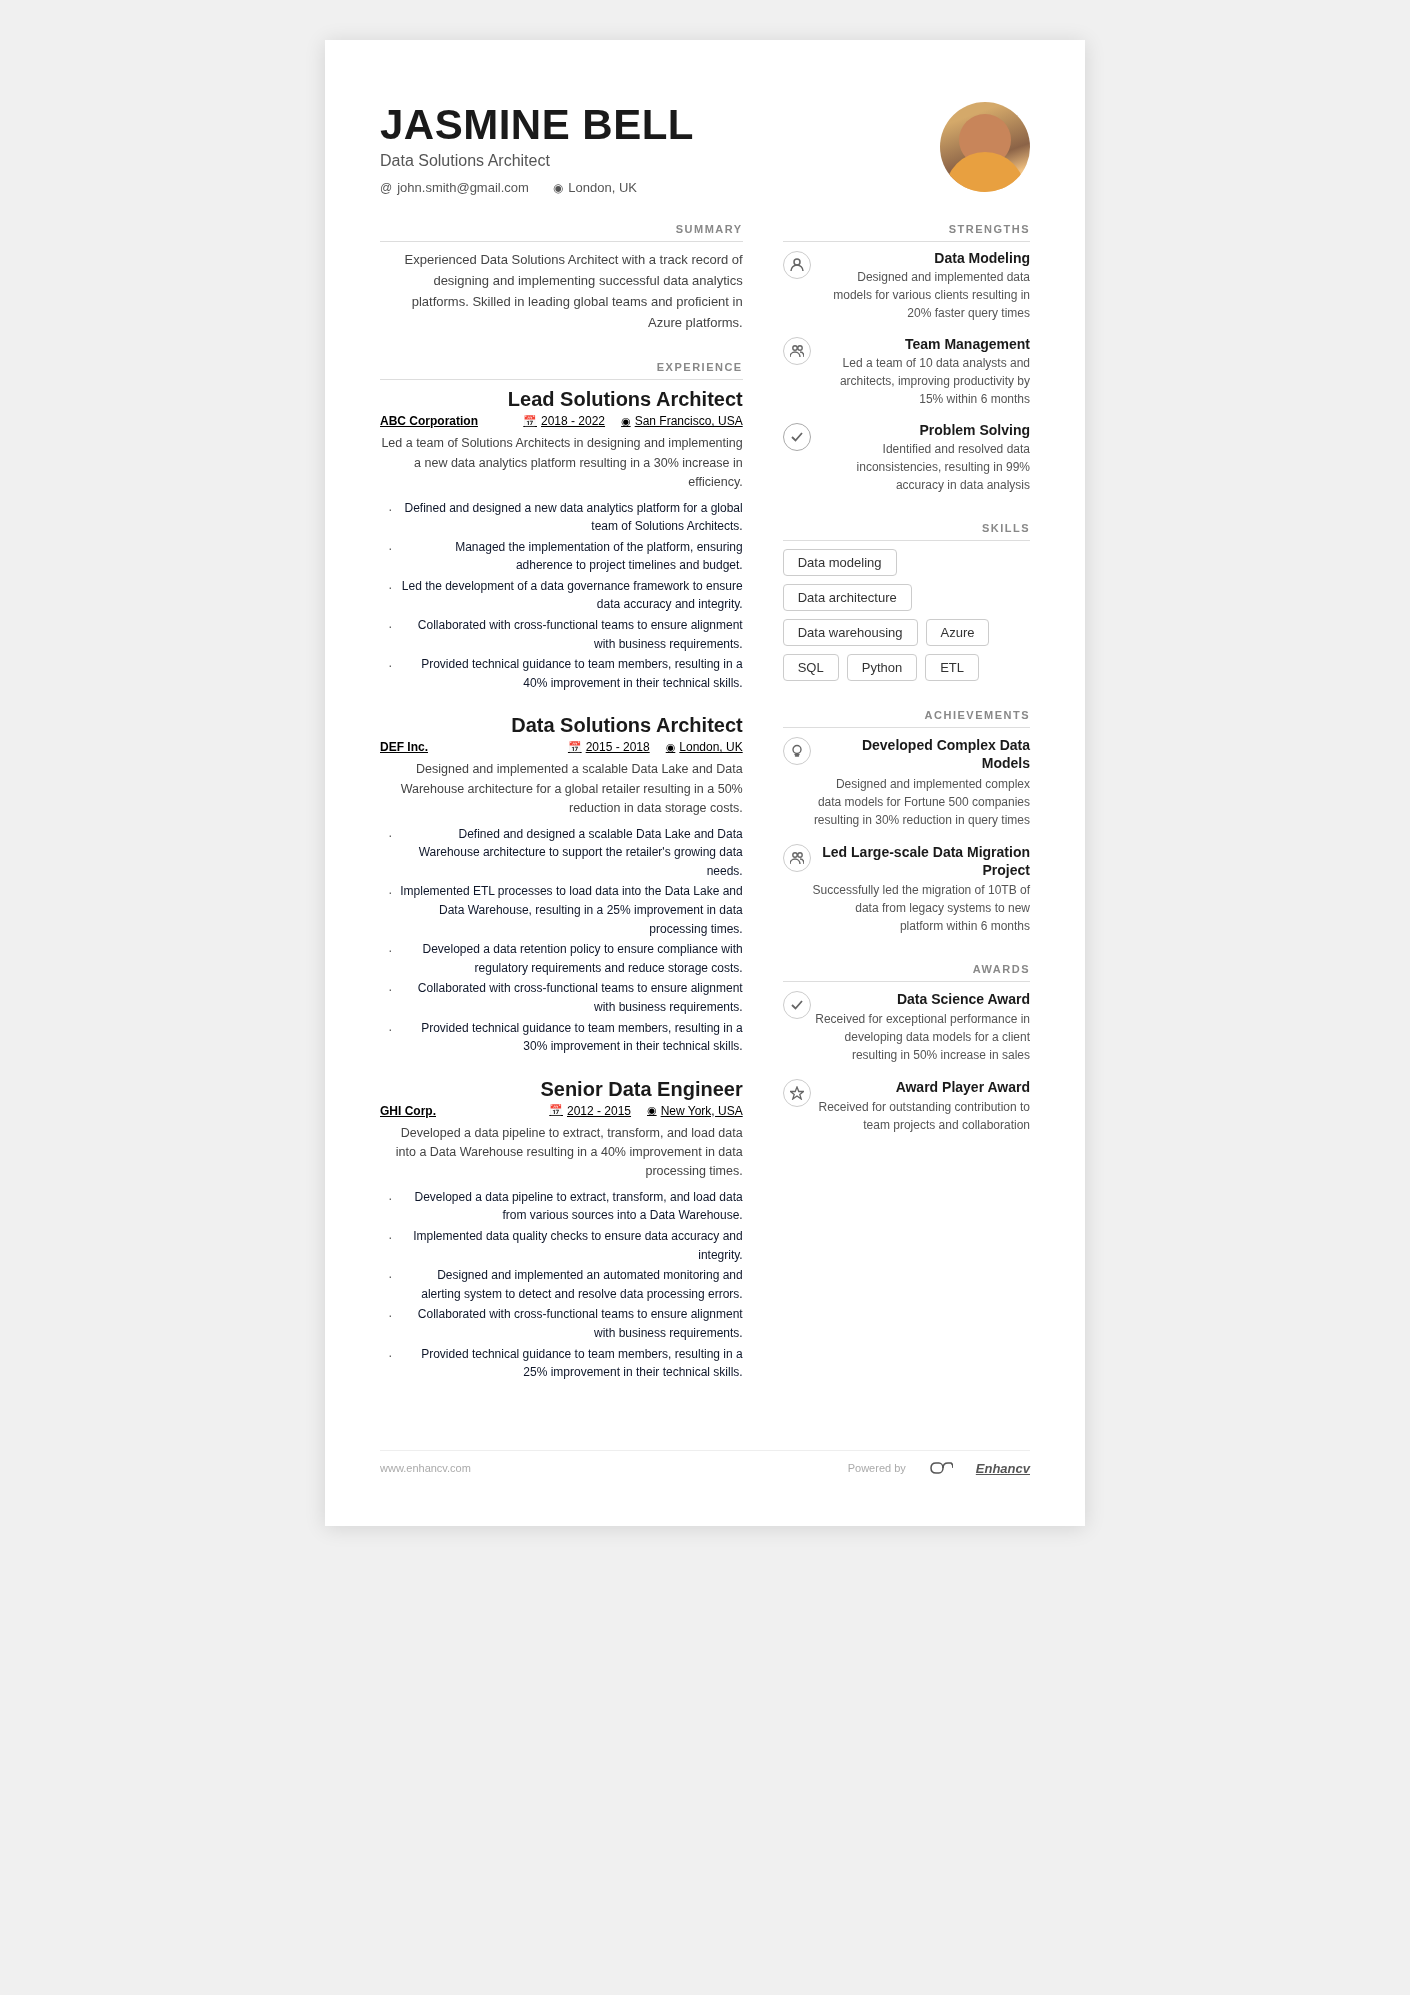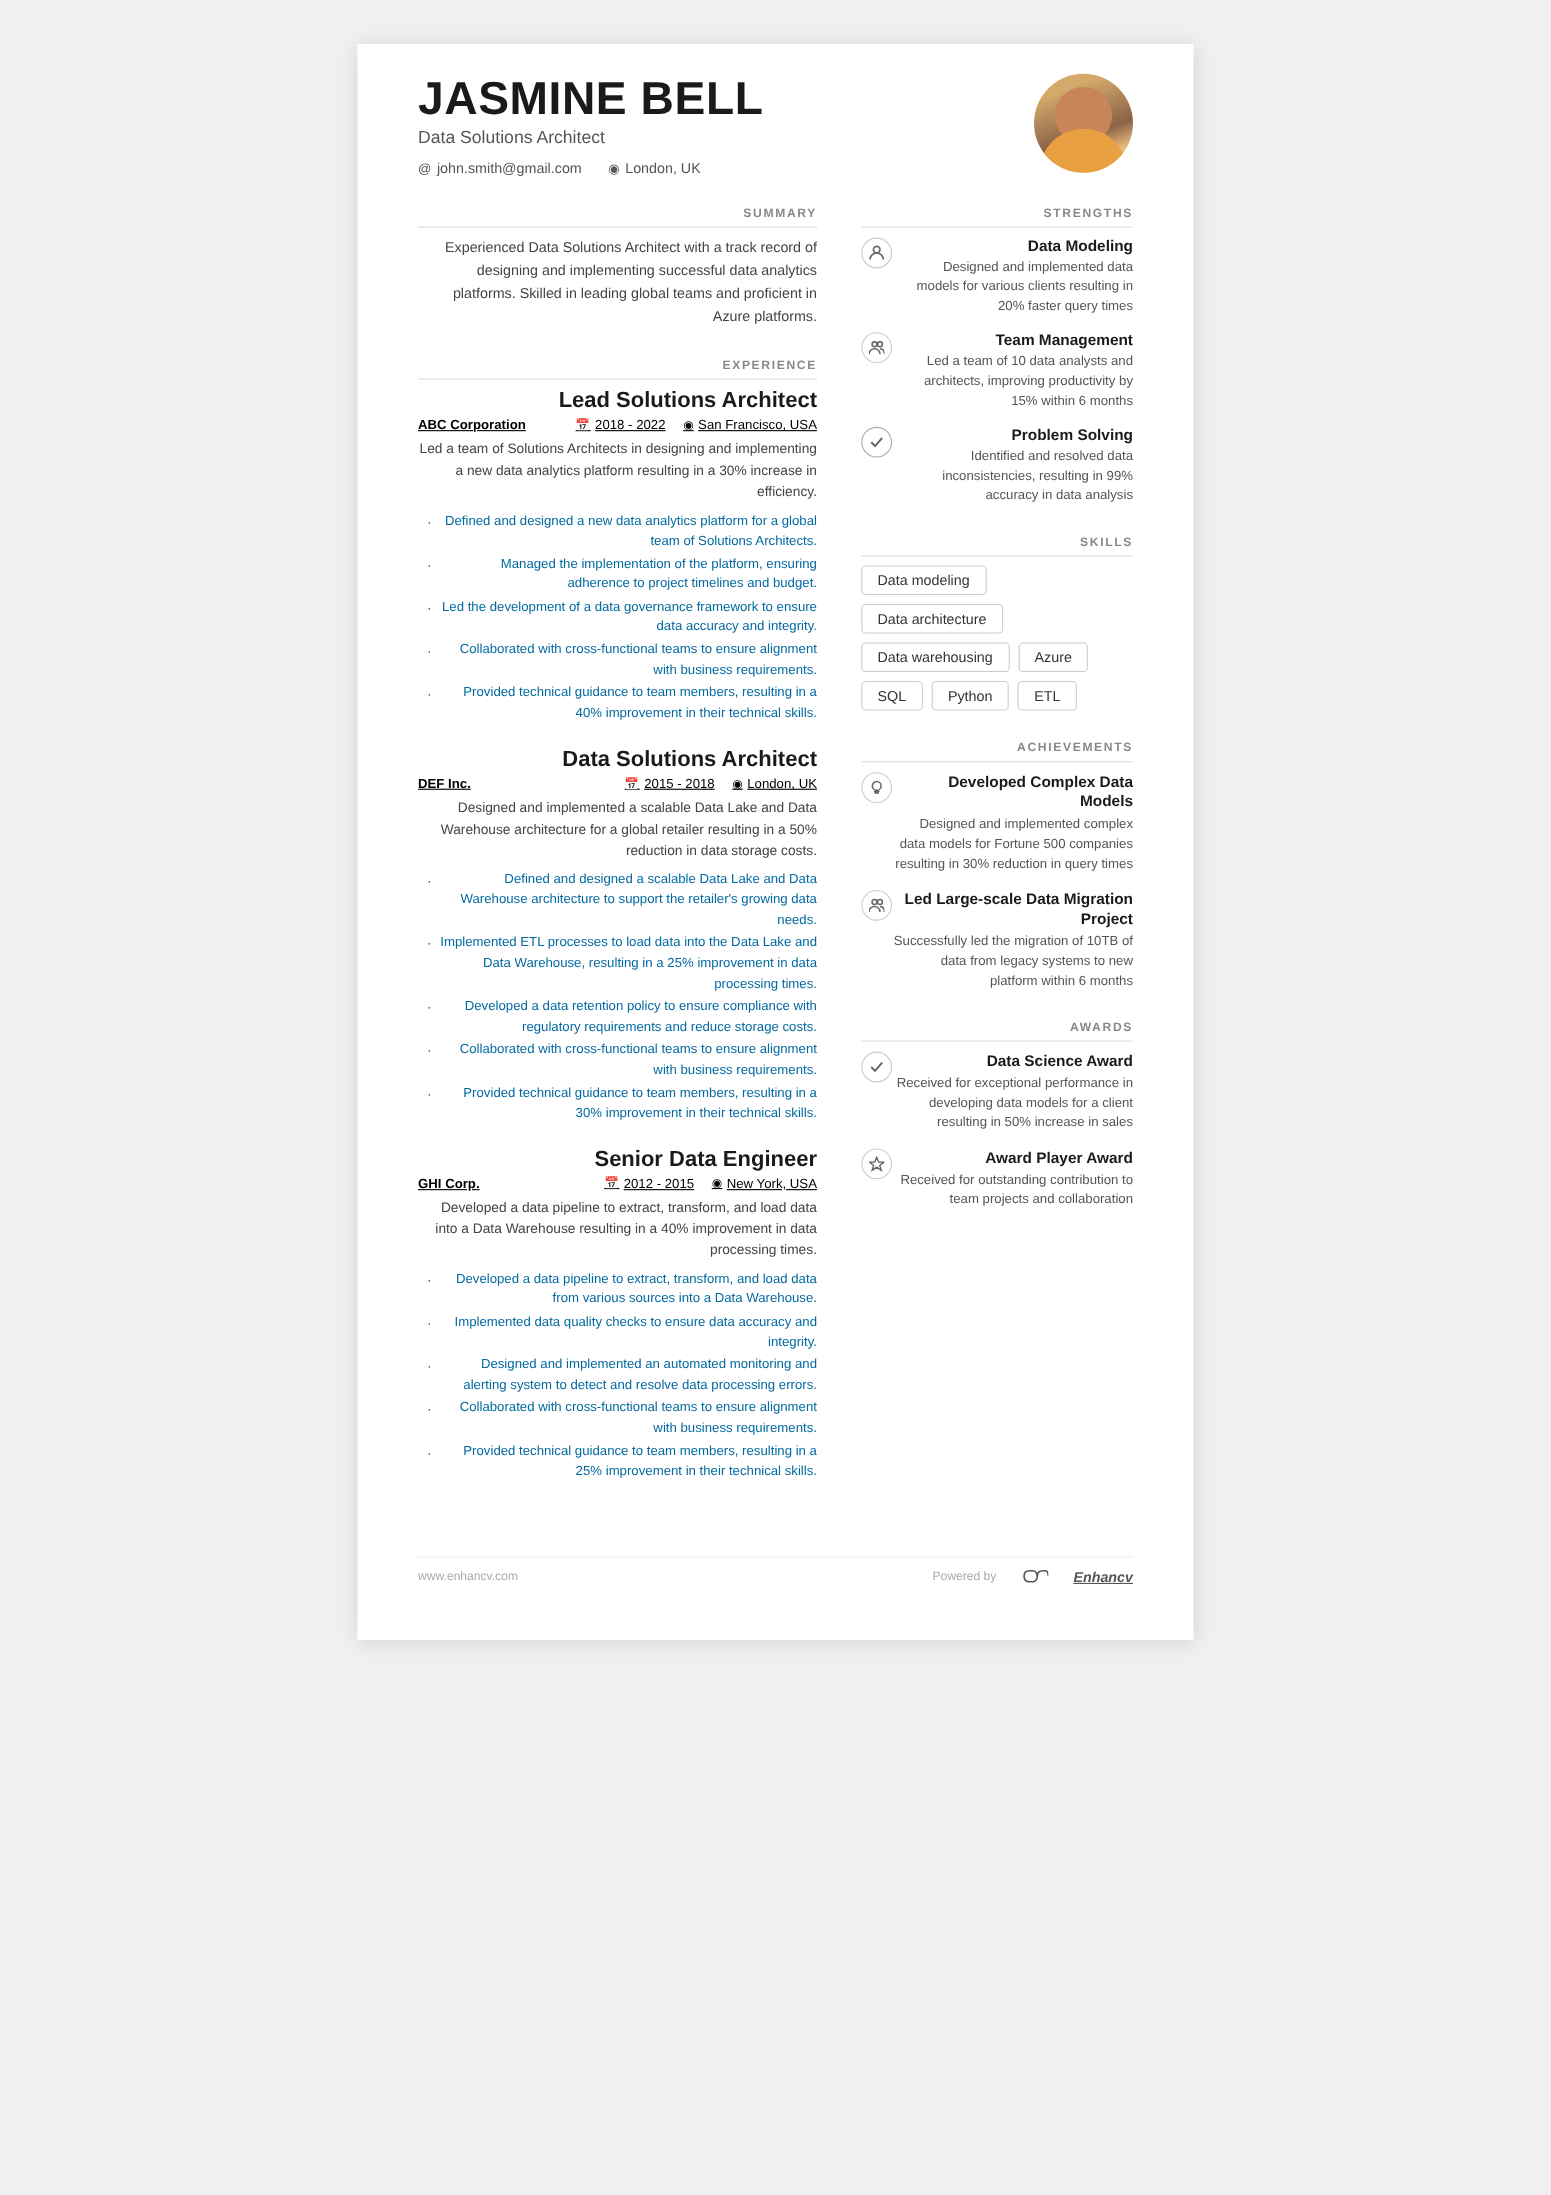--- a/index.html
+++ b/index.html
@@ -7,21 +7,21 @@
       font-family: 'Arial', sans-serif;
       background: #f0f0f0;
       display: flex;
       justify-content: center;
       padding: 40px 20px;
     }
     .resume {
       background: #fff;
       width: 760px;
       min-height: 1260px;
-      padding: 27px 55px 50px 55px;
+      padding: 62px 55px 50px 55px;
       position: relative;
       box-shadow: 0 2px 20px rgba(0,0,0,0.12);
     }
 
     
     .header {
       display: flex;
       justify-content: space-between;
       align-items: flex-start;
       margin-bottom: 28px;
@@ -154,21 +154,21 @@
       color: #444;
       line-height: 1.55;
       margin-bottom: 6px;
     }
     .exp-bullets {
       list-style: none;
       padding-left: 8px;
     }
     .exp-bullets li {
       font-size: 12px;
-      color: #0369a1;
+      color: #0f172a;
       line-height: 1.55;
       padding-left: 12px;
       position: relative;
       margin-bottom: 2px;
     }
     .exp-bullets li::before {
       content: '·';
       position: absolute;
       left: 0;
       color: #666;

